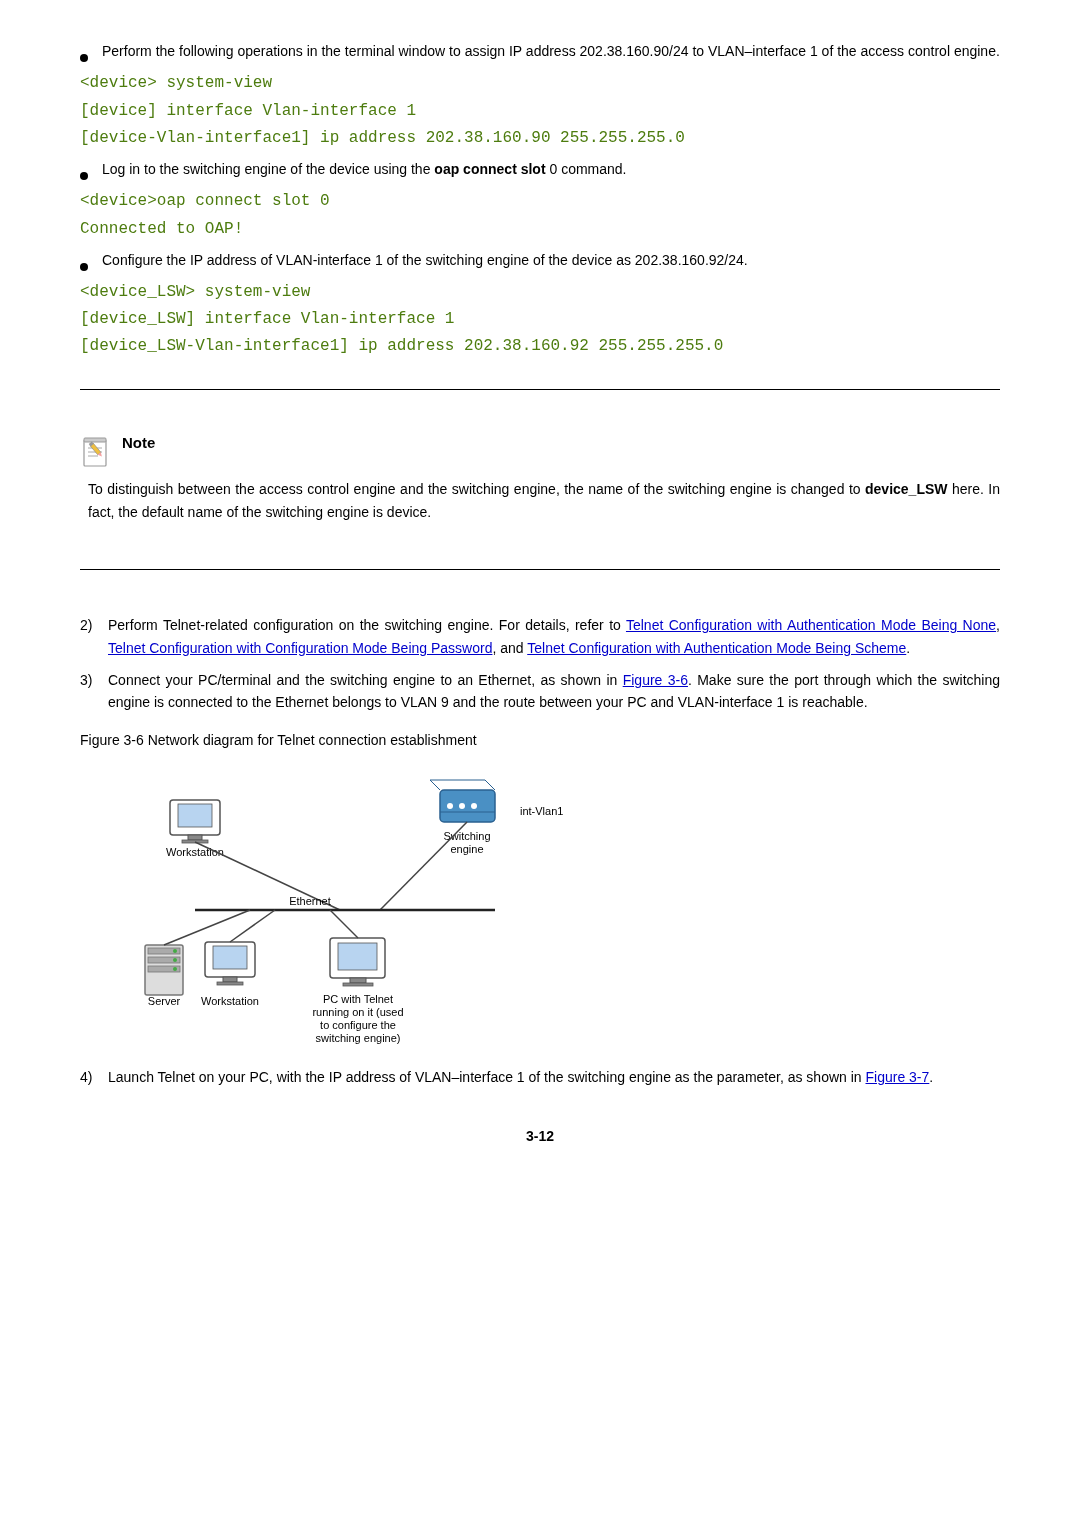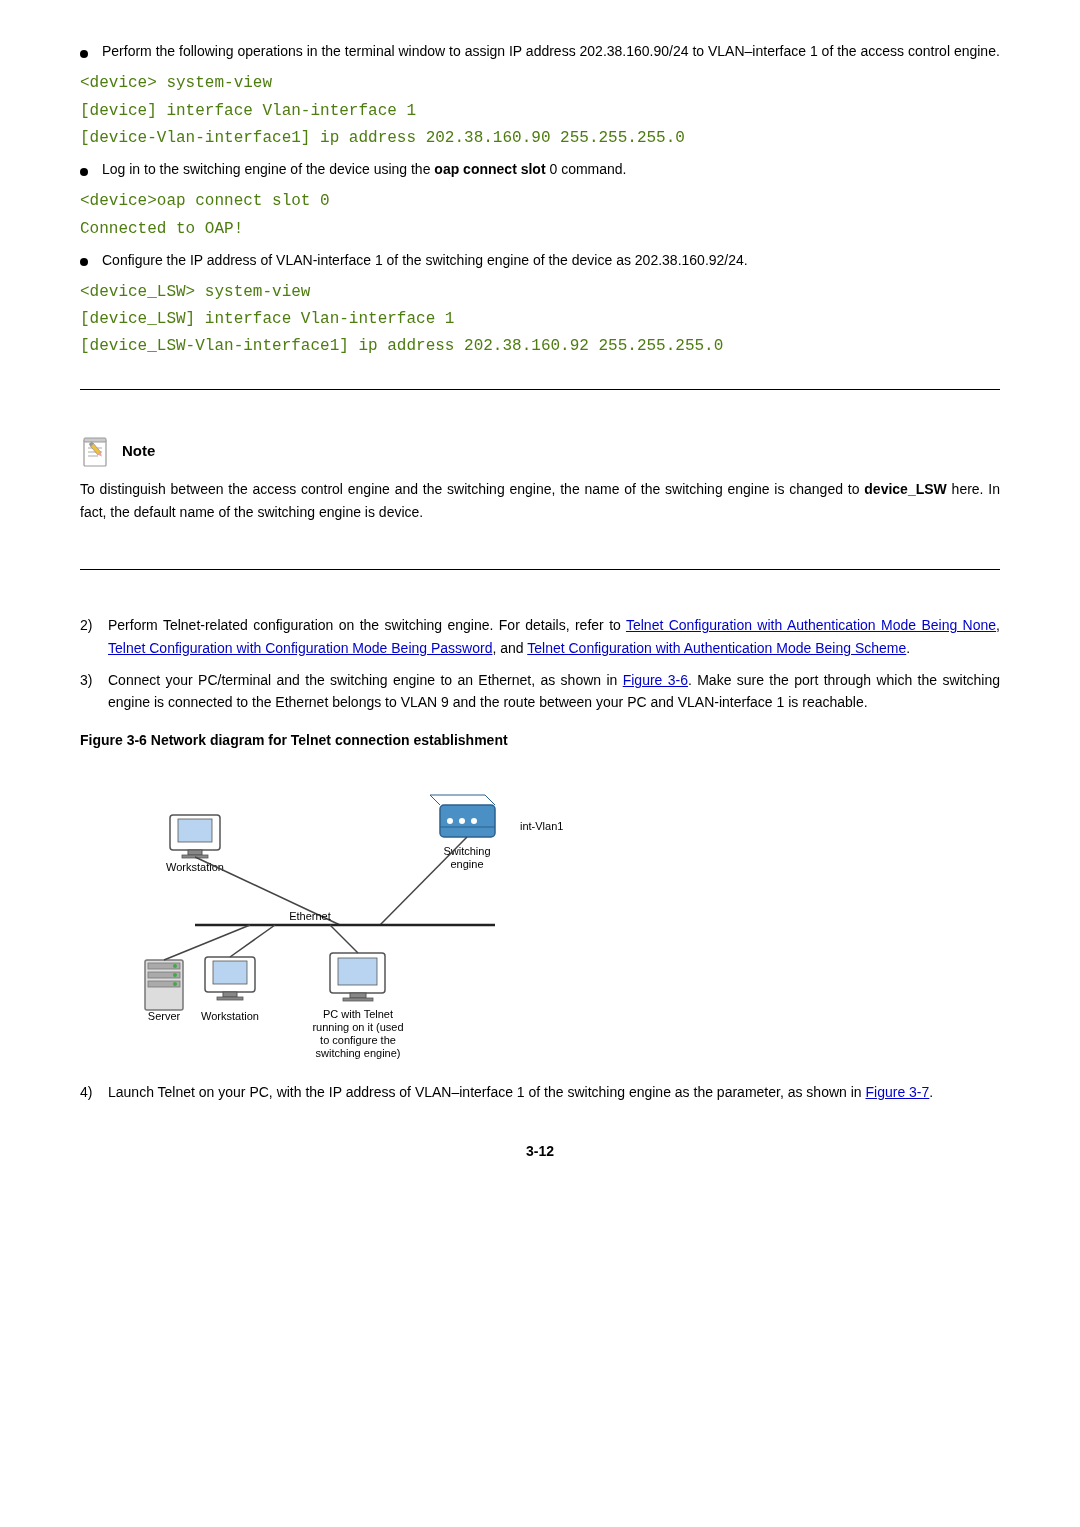--- a/index.html
+++ b/index.html
@@ -8,21 +8,21 @@
       font-family: Arial, sans-serif;
       font-size: 14px;
       color: #000;
       width: 1080px;
       min-height: 1527px;
       padding: 40px 80px 60px 80px;
     }
 
     .bullet-item {
       display: flex;
-      align-items: center;
+      align-items: flex-end;
       margin-bottom: 8px;
     }
     .bullet-dot {
       width: 8px;
       height: 8px;
       background: #000;
       border-radius: 50%;
       margin-top: 5px;
       margin-right: 14px;
       flex-shrink: 0;
@@ -47,36 +47,37 @@
       border: none;
       border-top: 1.5px solid #000;
       margin: 28px 0;
     }
 
     .note-box {
       padding: 16px 0 16px 0;
     }
     .note-header {
       display: flex;
-      align-items: center;
+      align-items: flex-start;
       margin-bottom: 10px;
     }
     .note-icon {
       width: 34px;
       height: 34px;
       margin-right: 8px;
       flex-shrink: 0;
     }
     .note-label {
       font-size: 15px;
       font-weight: bold;
     }
     .note-text {
       line-height: 1.7;
       text-align: justify;
+      margin-left: 8px;
     }
 
     .numbered-item {
       display: flex;
       align-items: flex-start;
       margin-bottom: 10px;
     }
     .numbered-num {
       width: 28px;
       flex-shrink: 0;
@@ -87,22 +88,22 @@
       flex: 1;
       line-height: 1.6;
       text-align: justify;
     }
 
     a {
       color: #0000cc;
     }
 
     .figure-caption {
-      font-weight: bold;
-      margin-bottom: 27px;
+      font-weight: normal;
+      margin-bottom: 12px;
       font-size: 14px;
     }
 
     .page-number {
       text-align: center;
       margin-top: 40px;
       font-size: 14px;
       font-weight: bold;
     }
   </style>

